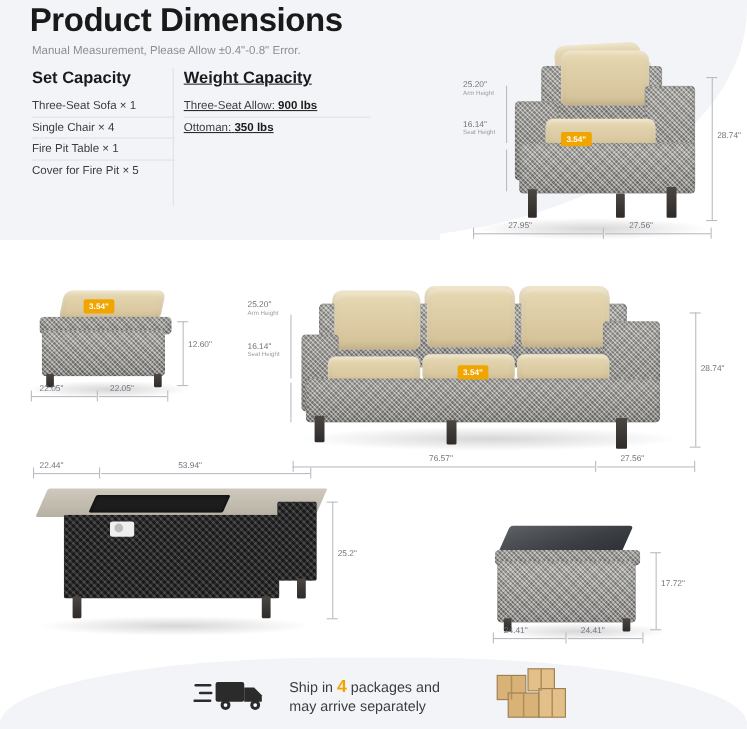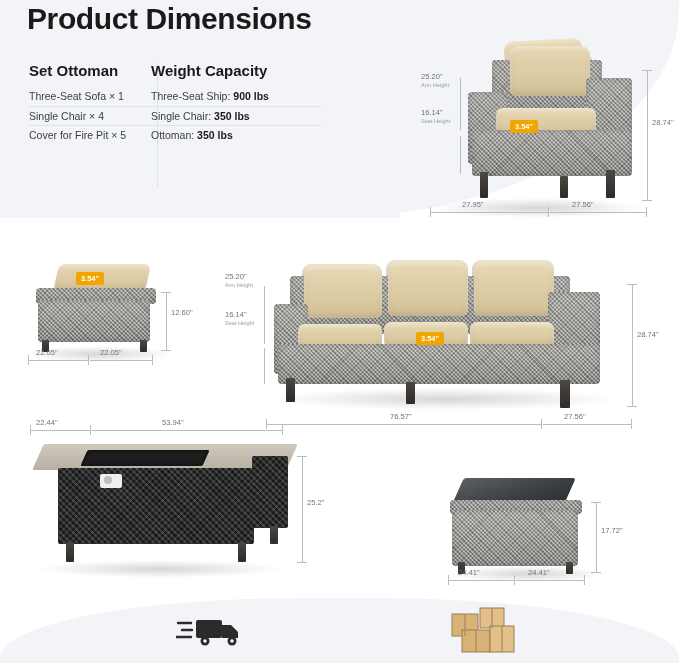--- a/index.html
+++ b/index.html
@@ -27,21 +27,21 @@
   .title {
     position:absolute; left:27px; top:2px;
     font-size:30px; font-weight:bold; letter-spacing:-0.4px;
     color:#1a1a1a;
   }
   .subtitle {
     position:absolute; left:29px; top:40px;
     font-size:10.5px; color:#8b8f96;
   }
   .col-a { position:absolute; left:29px; top:62px; width:130px; }
-  .col-b { position:absolute; left:151px; top:62px; width:170px; }
+  .col-b { position:absolute; left:167px; top:62px; width:170px;text-decoration:underline; }
   .col-head {
     font-size:15px; font-weight:bold; color:#1a1a1a; margin-bottom:9px;
   }
   .col-b .col-head { margin-bottom:9px; }
   .list-row {
     font-size:10.5px; color:#3a3d42; line-height:16.5px;
     border-bottom:1px solid #dfe2e6; padding-bottom:1px; margin-bottom:1px;
     white-space:nowrap;
   }
   .list-row:last-child { border-bottom:none; }
@@ -134,39 +134,37 @@
 </style>
 </head>
 <body>
 
 <div class="page">
 
   <div class="header-bg"></div>
   <div class="header-bg-2"></div>
 
   <div class="title">Product Dimensions</div>
+  <div class="subtitle">Manual Measurement, Please Allow ±0.4"-0.8" Error.</div>
 
   <div class="vdiv"></div>
 
   <div class="col-a">
-    <div class="col-head">Set Ottoman</div>
+    <div class="col-head">Set Capacity</div>
     <div class="list-row">Three-Seat Sofa × 1</div>
     <div class="list-row">Single Chair × 4</div>
+    <div class="list-row">Fire Pit Table × 1</div>
     <div class="list-row">Cover for Fire Pit × 5</div>
   </div>
 
   <div class="col-b">
     <div class="col-head">Weight Capacity</div>
     <div class="list-row">
-      <span>Three-Seat Ship:</span>
+      <span>Three-Seat Allow:</span>
       <b>900 lbs</b>
-    </div>
-    <div class="list-row">
-      <span>Single Chair:</span>
-      <b>350 lbs</b>
     </div>
     <div class="list-row">
       <span>Ottoman:</span>
       <b>350 lbs</b>
     </div>
   </div>
 
   <div class="fig" style="left:400px; top:30px; width:279px; height:190px;">
 
     <div class="shadow" style="left:30px; top:168px; width:215px; height:20px;"></div>
@@ -359,20 +357,29 @@
         <line x1="6" y1="18" x2="16" y2="18"></line>
         <line x1="0" y1="25" x2="15" y2="25"></line>
       </g>
       <g fill="#ffffff">
         <circle cx="29" cy="29" r="1.7"></circle>
         <circle cx="56" cy="29" r="1.7"></circle>
       </g>
     </svg>
   </div>
 
+  <div class="shiptext">
+    <div>
+      <span>Ship in</span>
+      <b></b>
+      <span class="shipnum">4</span>
+      <span>packages and</span>
+    </div>
+    <div>may arrive separately</div>
+  </div>
 
   <div style="position:absolute; left:446px; top:604px; width:76px; height:52px;">
     <svg width="76" height="52" viewBox="0 0 76 52">
       <g stroke="#9a7c4f" stroke-width="1">
         <rect x="6" y="10" width="26" height="22" fill="#d9b277"></rect>
         <rect x="34" y="4" width="24" height="20" fill="#e3bf8a"></rect>
         <rect x="16" y="26" width="28" height="22" fill="#d9b277"></rect>
         <rect x="44" y="22" width="24" height="26" fill="#e3bf8a"></rect>
       </g>
       <g stroke="#b08f5d" stroke-width="1.4">

